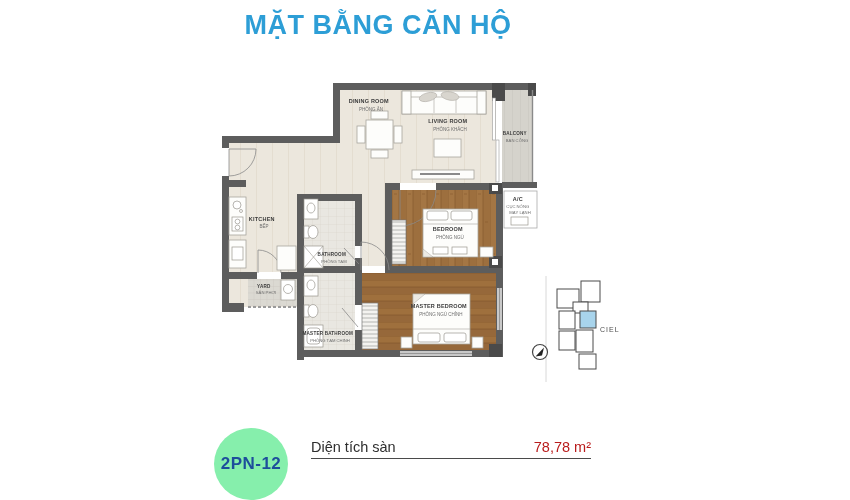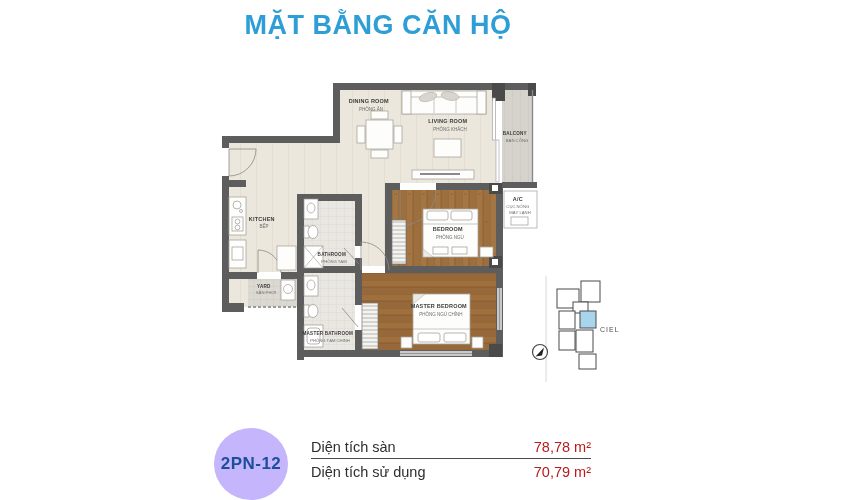--- a/index.html
+++ b/index.html
@@ -2,21 +2,21 @@
 <html><head>
 <meta charset="utf-8">
 <style>
   html,body{margin:0;padding:0;background:#fff;}
   .page{position:relative;width:816px;height:500px;background:#fff;overflow:hidden;
         font-family:"Liberation Sans",sans-serif;}
   .title{position:absolute;left:28px;top:10px;width:700px;text-align:center;
          font-size:27px;font-weight:bold;letter-spacing:.5px;color:#2d9ed6;}
   .plan-svg{position:absolute;left:215px;top:73px;}
   .badge{position:absolute;left:214px;top:428px;width:74px;height:72px;border-radius:50%;
-         background:#c4b5fd;display:flex;align-items:center;justify-content:center;}
+         background:#86efac;display:flex;align-items:center;justify-content:center;}
   .badge span{font-size:17px;font-weight:bold;color:#1d4e9b;letter-spacing:.5px;}
   .info{position:absolute;left:311px;top:436px;width:280px;}
   .info-row{display:flex;justify-content:space-between;align-items:center;height:21px;}
   .info-row .lab{font-size:14.5px;color:#2e2e2e;}
   .info-row .val{font-size:14.5px;color:#b91c1c;}
   .divider{height:1px;background:#4a4a4a;margin:1px 0 2px 0;}
   
   .wall{fill:#5d5d5d;}
   .wall2{fill:#4a4a4a;}
   .furn{fill:#fdfdfb;stroke:#a8a59e;stroke-width:.8;}
@@ -285,19 +285,15 @@
   <div class="badge">
     <span>2PN-12</span>
   </div>
 
   <div class="info">
     <div class="info-row">
       <span class="lab">Diện tích sàn</span>
       <span class="val">78,78 m²</span>
     </div>
     <div class="divider"></div>
-    <div class="info-row">
-      <span class="lab">Diện tích sử dụng</span>
-      <span class="val">70,79 m²</span>
-    </div>
   </div>
 
 </div>
 
 </body></html>

